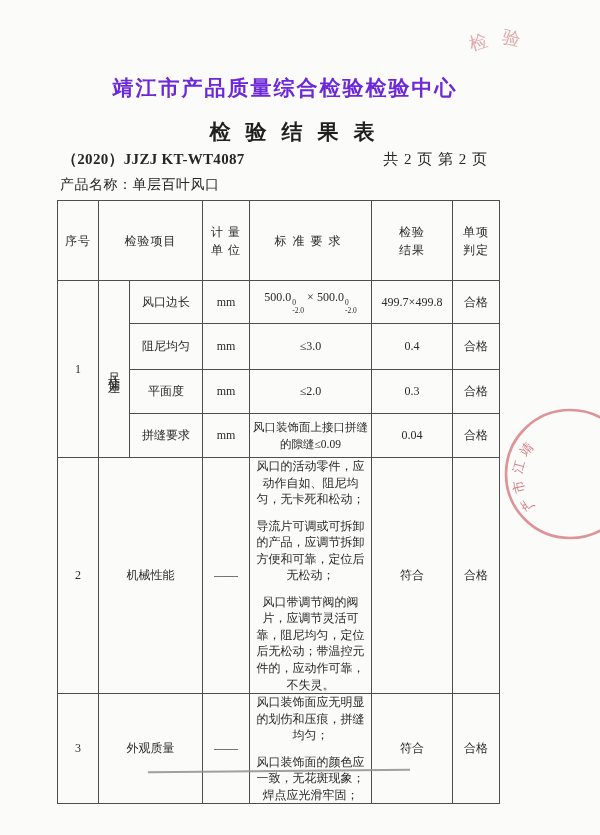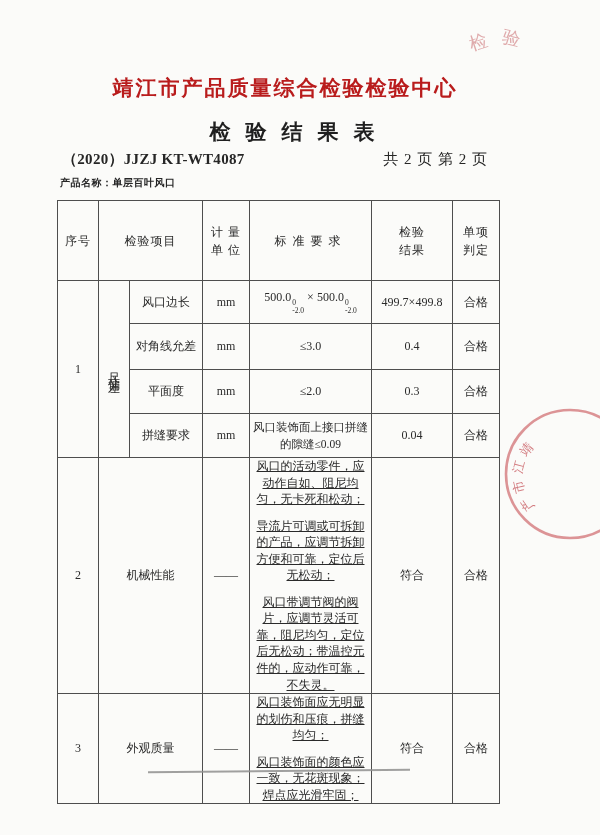--- a/index.html
+++ b/index.html
@@ -6,31 +6,31 @@
   .page{
     position:relative;width:600px;height:835px;margin:0 auto;
     background:#fbfbf9;overflow:hidden;
     font-family:"Liberation Serif","DejaVu Serif",serif;
     color:#262626;
   }
   
   .org-title{
     position:absolute;left:0;top:74px;width:570px;
     text-align:center;font-size:21px;font-weight:bold;
-    letter-spacing:2px;color:#b91c1c;
+    letter-spacing:2px;color:#6d28d9;
   }
   .report-title{
     position:absolute;left:0;top:118px;width:584px;
     text-align:center;font-size:21px;font-weight:bold;
     letter-spacing:15px;text-indent:15px;color:#1f1f1f;
   }
   .meta-row{position:absolute;left:0;top:150px;width:600px;height:18px;font-size:15px;}
   .doc-number{position:absolute;left:62px;top:0;font-weight:bold;letter-spacing:.3px;}
   .page-info{position:absolute;right:112px;top:0;letter-spacing:1px;}
-  .product-line{position:absolute;left:60px;top:176px;font-size:10px;font-weight:bold;letter-spacing:.5px;}
+  .product-line{position:absolute;left:60px;top:176px;font-size:14px;font-weight:normal;letter-spacing:.5px;}
   
   table.report{
     position:absolute;left:57px;top:200px;
     border-collapse:collapse;table-layout:fixed;
   }
   table.report td{
     border:1px solid #4e4e4e;
     text-align:center;vertical-align:middle;
     font-size:12px;padding:0 2px;color:#2a2a2a;
     overflow:hidden;
@@ -43,21 +43,21 @@
     font-size:12px;letter-spacing:3px;line-height:1;
   }
   td.std-text{
     text-align:left;vertical-align:top;
     padding:11px 6px 4px 7px;font-size:11.5px;line-height:1.38;
   }
   td.std-text-mid{
     text-align:left;vertical-align:middle;
     padding:2px 6px 2px 7px;font-size:11.5px;line-height:1.38;margin-top:16px;
   }
-  td.std-text p, td.std-text-mid p{margin:0 0 10px 0;text-decoration:underline;}
+  td.std-text p, td.std-text-mid p{margin:0 0 10px 0;}
   td.std-text p:last-child, td.std-text-mid p:last-child{margin-bottom:0;}
   td.std-text-mid p.tight{margin-bottom:0;text-align:center;}
   .ss{
     display:inline-flex;flex-direction:column;align-items:flex-start;
     font-size:7.5px;line-height:1.05;vertical-align:-4px;margin-left:1px;
   }
   .times{margin:0 3px;}
   
   .seal-svg{position:absolute;left:480px;top:402px;width:120px;height:150px;}
   .corner-stamp{position:absolute;left:466px;top:16px;width:66px;height:52px;opacity:.55;}
@@ -124,21 +124,21 @@
               <span>-2.0</span>
             </span><span class="times">×</span><span>500.0</span><span class="ss">
               <span>0</span>
               <span>-2.0</span>
             </span>
         </td>
         <td>499.7×499.8</td>
         <td>合格</td>
       </tr>
       <tr style="height:46px">
-        <td>对角线允差</td>
+        <td>阻尼均匀</td>
         <td>mm</td>
         <td>≤3.0</td>
         <td>0.4</td>
         <td>合格</td>
       </tr>
       <tr style="height:44px">
         <td>平面度</td>
         <td>mm</td>
         <td>≤2.0</td>
         <td>0.3</td>

